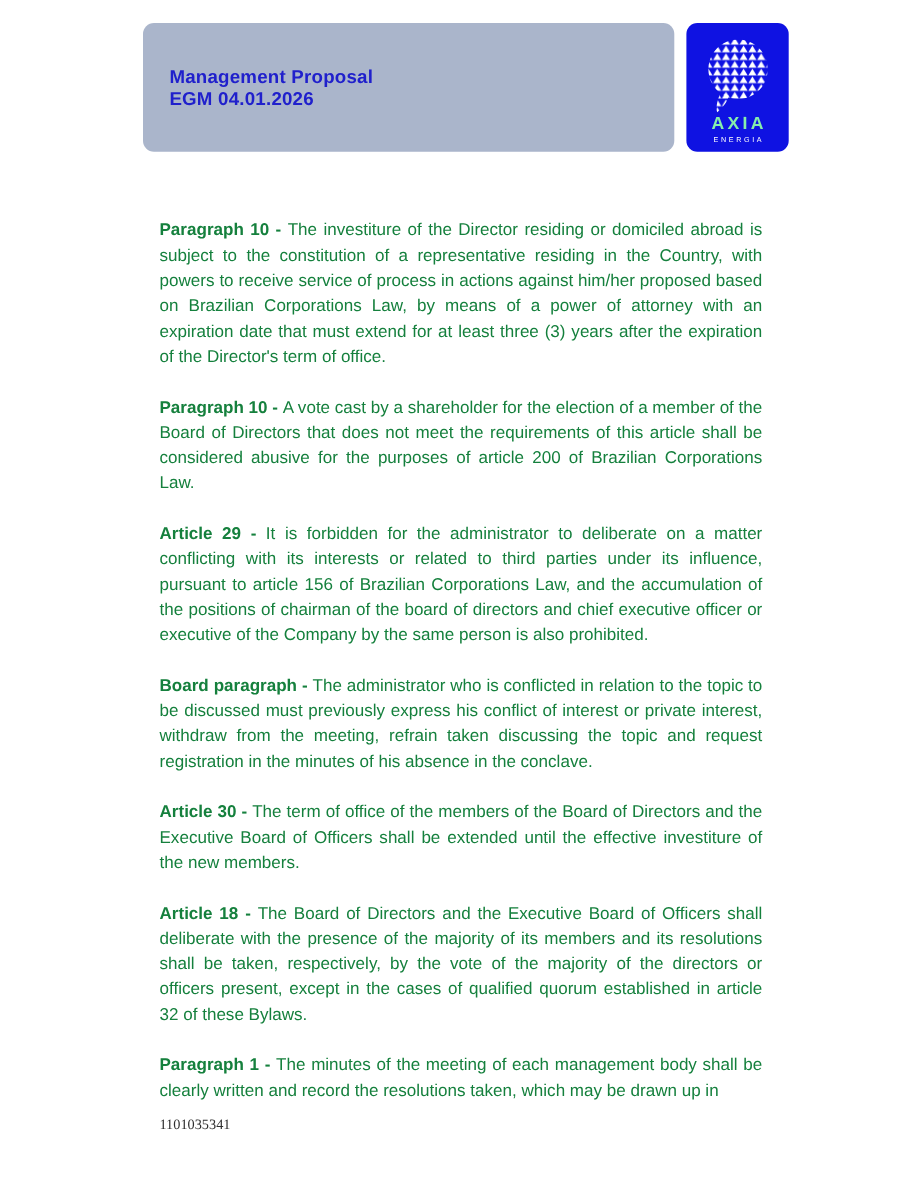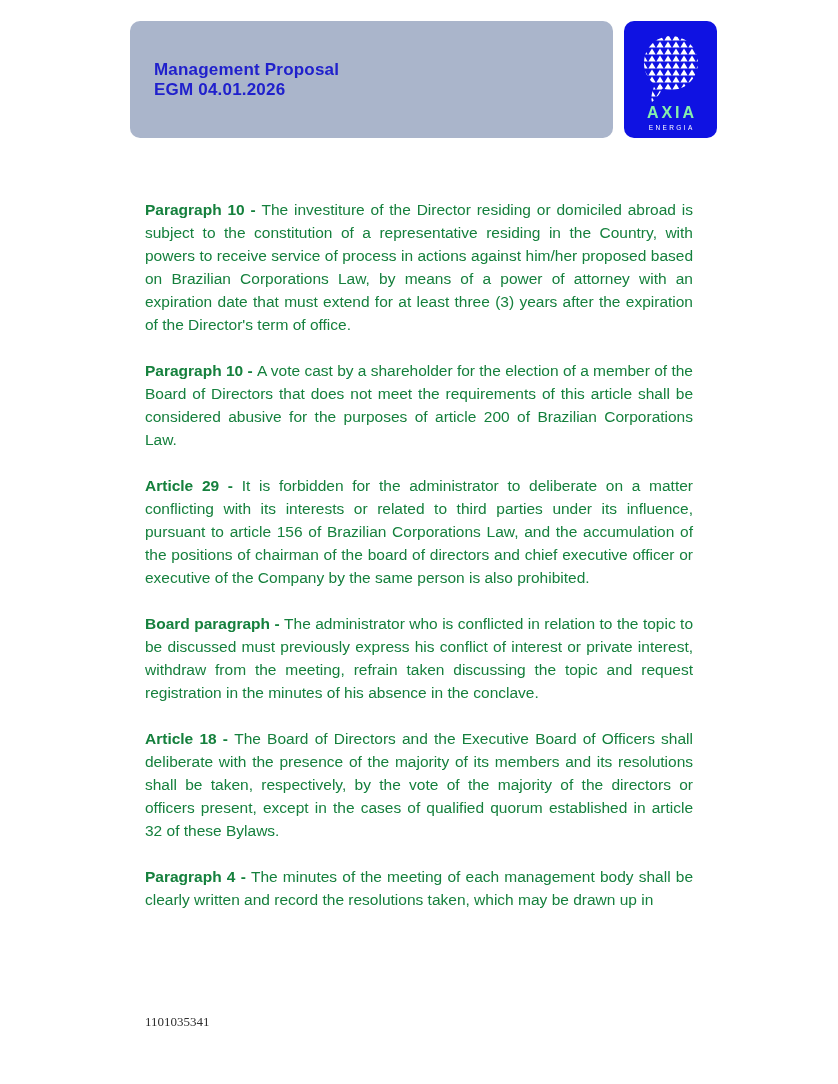--- a/index.html
+++ b/index.html
@@ -126,22 +126,23 @@
   <main class="content">
     <div id="paragraphs">
     <p class="para"><b class="lead">Paragraph 10 - </b><span>The investiture of the Director residing or domiciled abroad is subject to the constitution of a representative residing in the Country, with powers to receive service of process in actions against him/her proposed based on Brazilian Corporations Law, by means of a power of attorney with an expiration date that must extend for at least three (3) years after the expiration of the Director's term of office.</span></p>
 
     <p class="para"><b class="lead">Paragraph 10 - </b><span>A vote cast by a shareholder for the election of a member of the Board of Directors that does not meet the requirements of this article shall be considered abusive for the purposes of article 200 of Brazilian Corporations Law.</span></p>
 
     <p class="para"><b class="lead">Article 29 - </b><span>It is forbidden for the administrator to deliberate on a matter conflicting with its interests or related to third parties under its influence, pursuant to article 156 of Brazilian Corporations Law, and the accumulation of the positions of chairman of the board of directors and chief executive officer or executive of the Company by the same person is also prohibited.</span></p>
 
     <p class="para"><b class="lead">Board paragraph - </b><span>The administrator who is conflicted in relation to the topic to be discussed must previously express his conflict of interest or private interest, withdraw from the meeting, refrain taken discussing the topic and request registration in the minutes of his absence in the conclave.</span></p>
 
+    <p class="para"><b class="lead">Article 30 - </b><span>The term of office of the members of the Board of Directors and the Executive Board of Officers shall be extended until the effective investiture of the new members.</span></p>
 
     <p class="para"><b class="lead">Article 18 - </b><span>The Board of Directors and the Executive Board of Officers shall deliberate with the presence of the majority of its members and its resolutions shall be taken, respectively, by the vote of the majority of the directors or officers present, except in the cases of qualified quorum established in article 32 of these Bylaws.</span></p>
 
-    <p class="para"><b class="lead">Paragraph 4 - </b><span>The minutes of the meeting of each management body shall be clearly written and record the resolutions taken, which may be drawn up in</span></p>
+    <p class="para"><b class="lead">Paragraph 1 - </b><span>The minutes of the meeting of each management body shall be clearly written and record the resolutions taken, which may be drawn up in</span></p>
   </div>
   </main>
 
   <div class="footer-code">1101035341</div>
 
 </div>
 
 </body></html>

